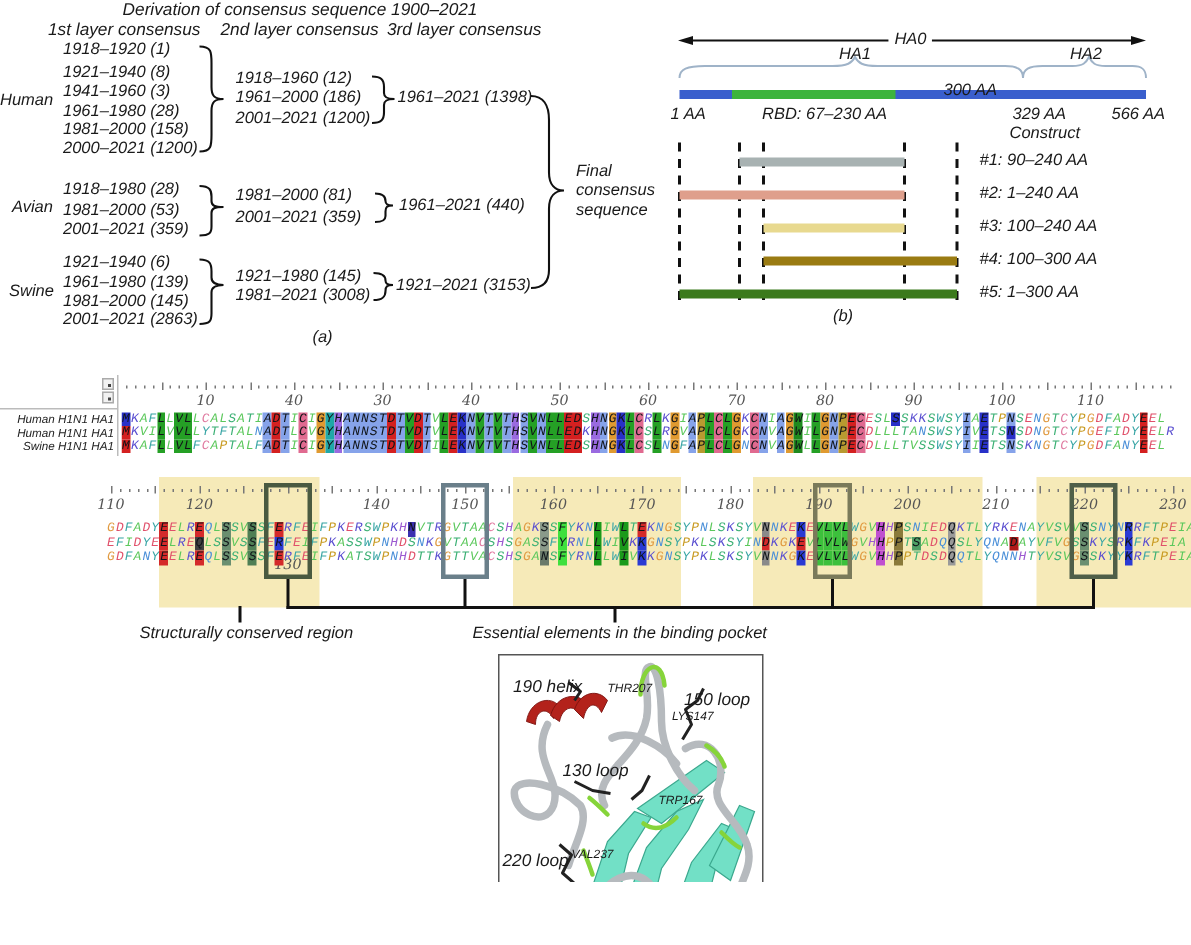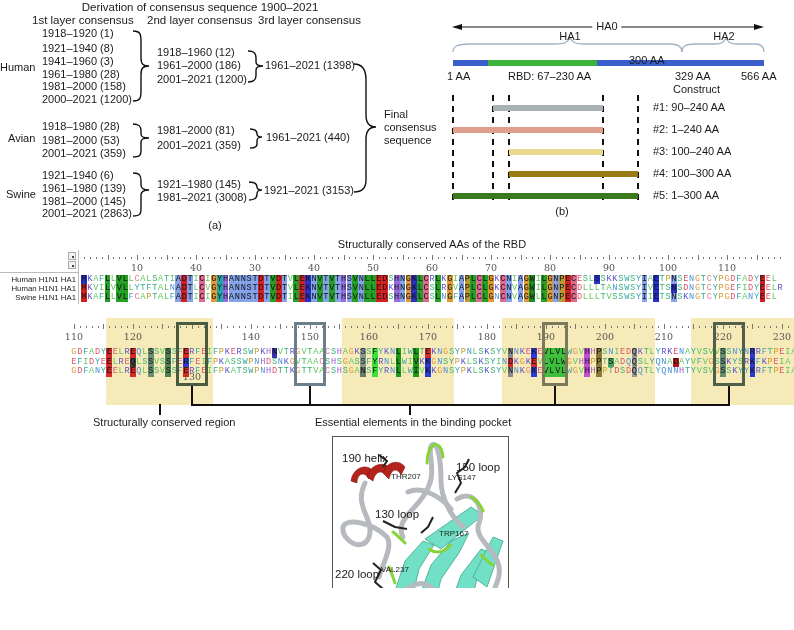--- a/index.html
+++ b/index.html
@@ -1,17 +1,17 @@
 <!DOCTYPE html>
 <html><head>
 <meta charset="utf-8">
 <style>
   html,body{margin:0;padding:0;background:#fff;}
   #page{position:relative;width:794px;height:588px;overflow:hidden;background:#fff;
-        font-family:"Liberation Sans",sans-serif;color:#1a1a1a;}
+        font-family:"Liberation Sans",sans-serif;color:#1a1a1a;font-style:italic;}
   .t{position:absolute;white-space:nowrap;font-size:11px;line-height:13px;}
   .hdr{font-size:11.5px;}
   .ctr{transform:translateX(-50%);}
   #overlay{position:absolute;left:0;top:0;width:794px;height:630px;}
   .brace{fill:none;stroke:#111;stroke-width:1.4;}
   .lbl-sm{font-size:8px;line-height:9px;}
   
   .block{position:absolute;overflow:hidden;}
   .seqrow{position:absolute;left:0;height:9px;white-space:nowrap;}
   .res{position:absolute;top:0;width:5.9px;height:9.5px;text-align:center;
@@ -115,21 +115,20 @@
   <div class="t" style="left:675px;top:70px;">329 AA</div>
   <div class="t" style="left:741px;top:70px;">566 AA</div>
   <div class="t" style="left:673px;top:83px;">Construct</div>
   <div class="t" style="left:653px;top:101px;">#1: 90–240 AA</div>
   <div class="t" style="left:653px;top:123px;">#2: 1–240 AA</div>
   <div class="t" style="left:653px;top:145px;">#3: 100–240 AA</div>
   <div class="t" style="left:653px;top:167px;">#4: 100–300 AA</div>
   <div class="t" style="left:653px;top:189px;">#5: 1–300 AA</div>
   <div class="t ctr" style="left:562px;top:205px;">(b)</div>
 
-  <div class="t ctr" style="left:432px;top:238px;">Structurally conserved AAs of the RBD</div>
 
   <div class="names">
     <div class="scrollbtn" style="left:68px;top:2px;"></div>
     <div class="scrollbtn" style="left:68px;top:11px;"></div>
     <div style="position:absolute;left:0;top:22px;width:78px;height:1px;background:#bbb;"></div>
     <div class="name" style="top:25px;">Human H1N1 HA1</div>
     <div class="name" style="top:34px;">Human H1N1 HA1</div>
     <div class="name" style="top:43px;">Swine H1N1 HA1</div>
   </div>
 
@@ -1196,21 +1195,21 @@
 
       <g fill="none" stroke="#222" stroke-width="2" stroke-linejoin="round">
         <path d="M122,56 L128,46 L124,36 L132,30 L136,22"></path>
         <path d="M50,84 L62,90 L74,92"></path>
         <path d="M88,96 L95,90 L100,80"></path>
         <path d="M40,126 L48,133 L42,145 L50,152"></path>
         <path d="M46,18 L54,24 L50,30"></path>
       </g>
     </svg>
     <div class="t" style="left:9px;top:15px;font-size:11.5px;">190 helix</div>
-    <div class="t lbl-sm" style="left:58px;top:17px;margin-top:18px;">THR207</div>
+    <div class="t lbl-sm" style="left:72px;top:17px;">THR207</div>
     <div class="t" style="left:123px;top:24px;font-size:11.5px;">150 loop</div>
     <div class="t lbl-sm" style="left:115px;top:36px;">LYS147</div>
     <div class="t" style="left:42px;top:71px;font-size:11.5px;">130 loop</div>
     <div class="t lbl-sm" style="left:106px;top:92px;">TRP167</div>
     <div class="t" style="left:2px;top:131px;font-size:11.5px;">220 loop</div>
     <div class="t lbl-sm" style="left:48px;top:128px;">VAL237</div>
   </div>
 
   <div class="t ctr" style="left:416px;top:609px;">(c)</div>
 </div>

